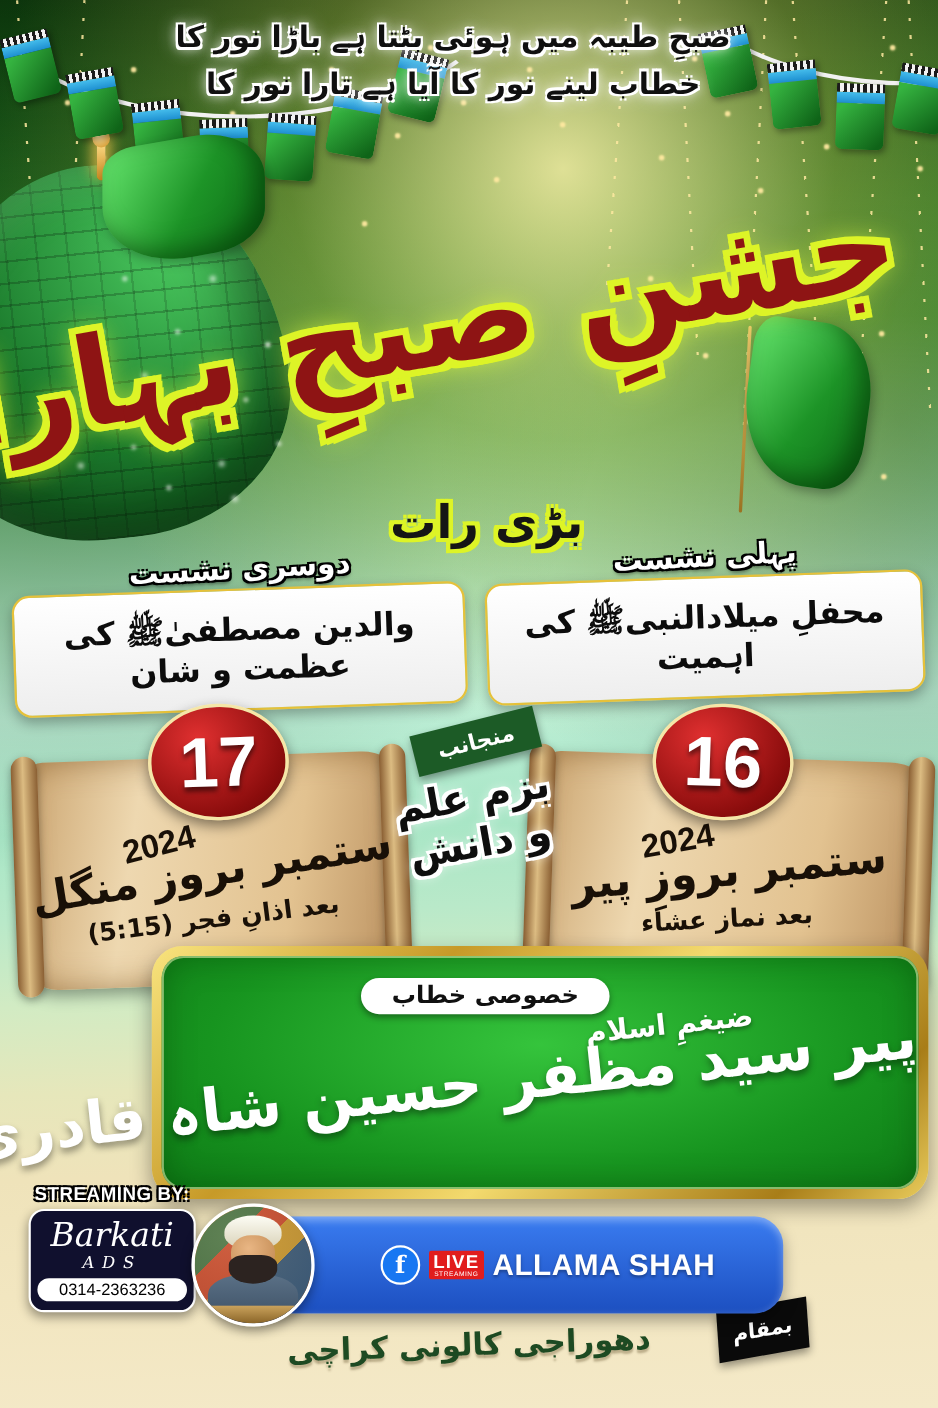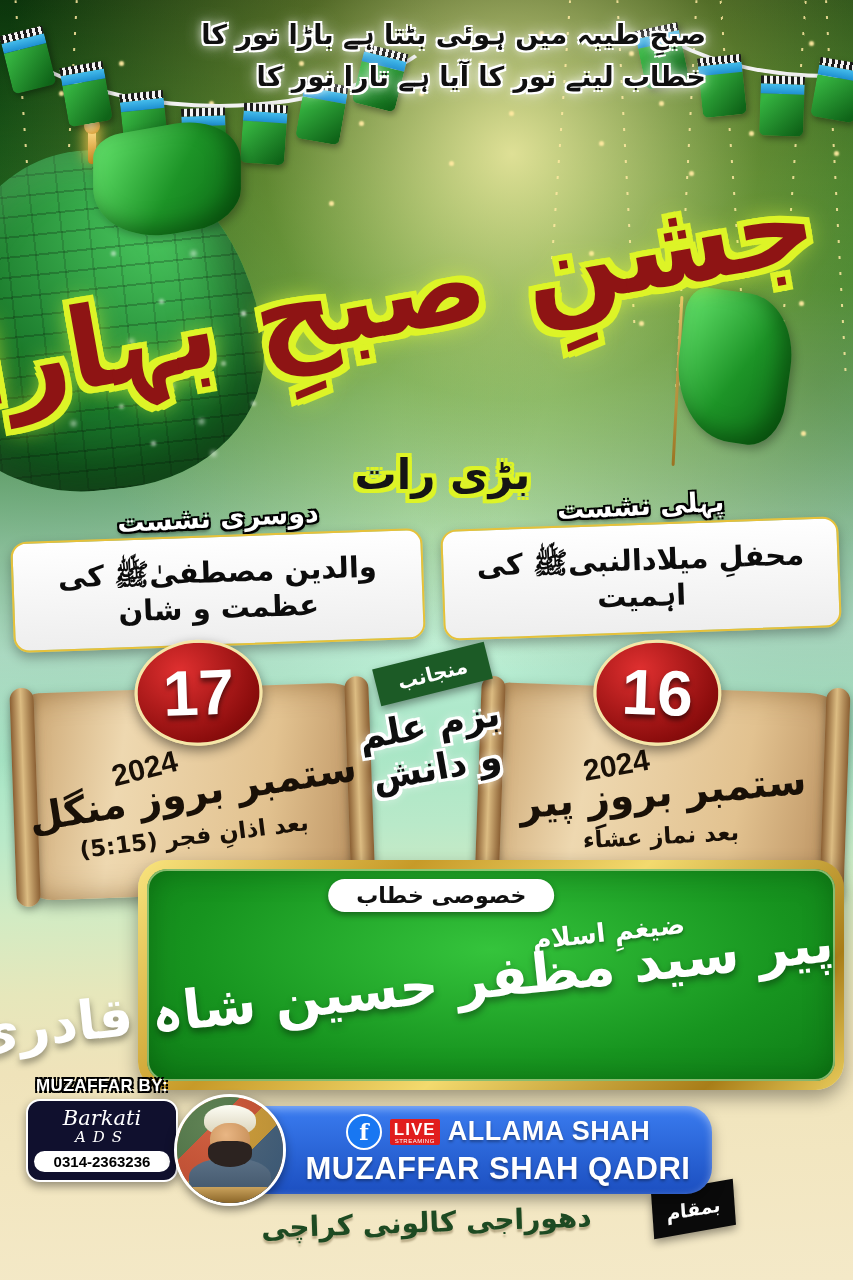--- a/index.html
+++ b/index.html
@@ -43,21 +43,21 @@
   .swag{position:absolute;z-index:3;border:4px solid transparent;border-bottom-color:#f2f2f2;border-radius:50%;}
   .flag{position:absolute;width:44px;height:60px;z-index:3;border-radius:0 0 6px 6px;
     box-shadow:2px 3px 6px rgba(0,0,0,.35);
     background:repeating-linear-gradient(90deg,#1b1b1b 0 3px,#f2f2f2 3px 6px) top/100% 8px no-repeat,
       linear-gradient(#45bdec,#1d8fd0) 0 8px/100% 10px no-repeat,
       linear-gradient(135deg,#35b340 10%,#0f6418 90%) 0 18px/100% 42px no-repeat;}
   .wavyflag{position:absolute;z-index:3;background:linear-gradient(120deg,#66e66e,#1d9427 55%,#0d6b16);
     border-radius:18% 45% 30% 55%;box-shadow:inset -10px -8px 22px rgba(0,40,0,.5), 3px 4px 10px rgba(0,0,0,.3);}
   .pole{position:absolute;width:3px;background:linear-gradient(180deg,#e8c56a,#9a7322);z-index:3;border-radius:2px;}
   
-  .couplet{position:absolute;top:14px;left:146px;width:560px;z-index:4;text-align:right;
+  .couplet{position:absolute;top:14px;left:132px;width:560px;z-index:4;text-align:center;
     font-size:27px;font-weight:700;color:#101010;line-height:1.55;
     text-shadow:-2px -2px 0 #fff,2px -2px 0 #fff,-2px 2px 0 #fff,2px 2px 0 #fff,0 0 10px #fff,0 0 18px #fff;}
   
   .main-title{position:absolute;top:235px;left:40px;width:780px;z-index:5;text-align:center;
     transform:rotate(-10deg);font-size:112px;font-weight:800;color:#8e1414;line-height:.95;white-space:nowrap;
     text-shadow:-6px -6px 0 #ddf427,6px -6px 0 #ddf427,-6px 6px 0 #ddf427,6px 6px 0 #ddf427,
       -6px 0 0 #ddf427,6px 0 0 #ddf427,0 -6px 0 #ddf427,0 6px 0 #ddf427,0 0 26px rgba(230,255,60,.95);}
   .big-night{position:absolute;top:450px;left:16px;width:100%;z-index:5;text-align:center;
     font-size:42px;font-weight:800;color:#151515;letter-spacing:6px;
     text-shadow:-4px -4px 0 #ddf427,4px -4px 0 #ddf427,-4px 4px 0 #ddf427,4px 4px 0 #ddf427,
@@ -90,35 +90,35 @@
     transform:rotate(-14deg);box-shadow:0 4px 8px rgba(0,0,0,.4);}
   .org-name{margin-top:10px;font-size:36px;font-weight:800;color:#0e0e0e;line-height:1.2;transform:rotate(-10deg);
     text-shadow:-3px -3px 0 #fff,3px -3px 0 #fff,-3px 3px 0 #fff,3px 3px 0 #fff,0 0 12px #fff;}
   
   .plaque{position:absolute;top:860px;left:138px;width:706px;height:230px;z-index:9;border-radius:28px;padding:9px;box-sizing:border-box;
     background:linear-gradient(135deg,#f9e47e,#c79a28 30%,#f3da6e 55%,#a87d18 85%,#e9cc5c);
     box-shadow:0 8px 18px rgba(0,0,0,.35);}
   .plaque-inner{width:100%;height:100%;border-radius:20px;position:relative;
     background:radial-gradient(ellipse at 50% 38%,#35c43c,#17941f 62%,#0e7a16);
     box-shadow:inset 0 0 0 2px rgba(255,255,200,.5), inset 0 0 30px rgba(0,60,0,.4);}
-  .speech-label{position:absolute;top:10px;left:50%;transform:translateX(-72%);background:#fff;border-radius:20px;
+  .speech-label{position:absolute;top:20px;left:50%;transform:translateX(-72%);background:#fff;border-radius:20px;
     padding:4px 28px;font-size:22px;font-weight:800;color:#101010;box-shadow:0 3px 6px rgba(0,0,0,.4);white-space:nowrap;}
   .honorific{position:absolute;top:48px;right:150px;color:#fff;font-size:26px;font-weight:800;transform:rotate(-6deg);
     text-shadow:0 2px 4px rgba(0,0,0,.4);}
   .speaker-name{position:absolute;top:78px;left:0;right:0;text-align:center;color:#fff;font-size:54px;font-weight:800;
     transform:rotate(-6deg);white-space:nowrap;text-shadow:0 4px 7px rgba(0,0,0,.4);}
   
   .designer{position:absolute;top:1076px;left:26px;width:152px;z-index:10;text-align:center;}
   .designer-label{font-size:17px;font-weight:800;color:#fff;letter-spacing:.5px;
     text-shadow:-2px -2px 0 #000,2px -2px 0 #000,-2px 2px 0 #000,2px 2px 0 #000;}
   .designer-box{margin-top:3px;background:#10102e;border:2px solid #fff;border-radius:14px;padding:5px 6px 8px;
     box-shadow:0 4px 10px rgba(0,0,0,.4);}
-  .designer-name{font-family:"DejaVu Serif","Liberation Serif",serif;font-style:italic;font-size:21px;color:#fff;}
+  .designer-name{font-family:"DejaVu Serif","Liberation Serif",serif;font-style:italic;font-size:30px;color:#fff;}
   .designer-ads{font-family:"DejaVu Serif","Liberation Serif",serif;font-style:italic;font-size:15px;color:#fff;letter-spacing:7px;margin-top:-2px;}
-  .designer-phone{background:#fff;border-radius:12px;padding:2px 4px;font-size:15px;font-weight:700;color:#000;margin-top:5px;}
+  .designer-phone{background:#fff;border-radius:12px;padding:2px 4px;font-size:15px;font-weight:400;color:#000;margin-top:5px;}
   
   .live-banner{position:absolute;top:1106px;left:196px;width:516px;height:88px;z-index:11;border-radius:26px;
     background:linear-gradient(180deg,#3a7cf0,#1c4fc0);
     box-shadow:0 6px 14px rgba(0,0,0,.35), inset 0 3px 8px rgba(255,255,255,.4);}
   .speaker-photo{position:absolute;left:-22px;top:-12px;width:106px;height:106px;border-radius:50%;border:3px solid #fff;
     overflow:hidden;background:radial-gradient(circle at 30% 25%,#e8a25e,#b06a2e 40%,#7a4520 75%);
     box-shadow:0 4px 10px rgba(0,0,0,.4);}
   .photo-bg{position:absolute;inset:0;background:linear-gradient(135deg,#3d7a52 0 30%,#c94f3a 30% 45%,#caa23c 45% 60%,#2f5f8a 60% 100%);opacity:.8;}
   .photo-turban{position:absolute;left:27px;top:8px;width:52px;height:30px;border-radius:50% 50% 40% 40%;
     background:linear-gradient(180deg,#fdfdf5,#d9d2b8);}
@@ -232,21 +232,21 @@
 
   <div class="plaque">
     <div class="plaque-inner">
       <div class="speech-label urdu">خصوصی خطاب</div>
       <div class="honorific urdu">ضیغمِ اسلام</div>
       <div class="speaker-name urdu">پیر سید مظفر حسین شاہ قادری</div>
     </div>
   </div>
 
   <div class="designer">
-    <div class="designer-label">MUZAFFAR BY:</div>
+    <div class="designer-label">STREAMING BY:</div>
     <div class="designer-box">
       <div class="designer-name">Barkati</div>
       <div class="designer-ads">ADS</div>
       <div class="designer-phone">0314-2363236</div>
     </div>
   </div>
 
   <div class="live-banner">
     <div class="speaker-photo">
       <div class="photo-bg"></div>
@@ -258,21 +258,20 @@
     </div>
     <div class="live-content">
       <div class="live-row">
         <div class="fb-circle">f</div>
         <div class="live-pill">
           <div class="live-word">LIVE</div>
           <div class="live-sub">STREAMING</div>
         </div>
         <div class="live-name1">ALLAMA SHAH</div>
       </div>
-      <div class="live-name2">MUZAFFAR SHAH QADRI</div>
     </div>
   </div>
 
   <div class="venue-badge urdu">بمقام</div>
   <div class="venue urdu">
     <div class="venue-address">دھوراجی کالونی کراچی</div>
   </div>
 </div>
 
 </body></html>

